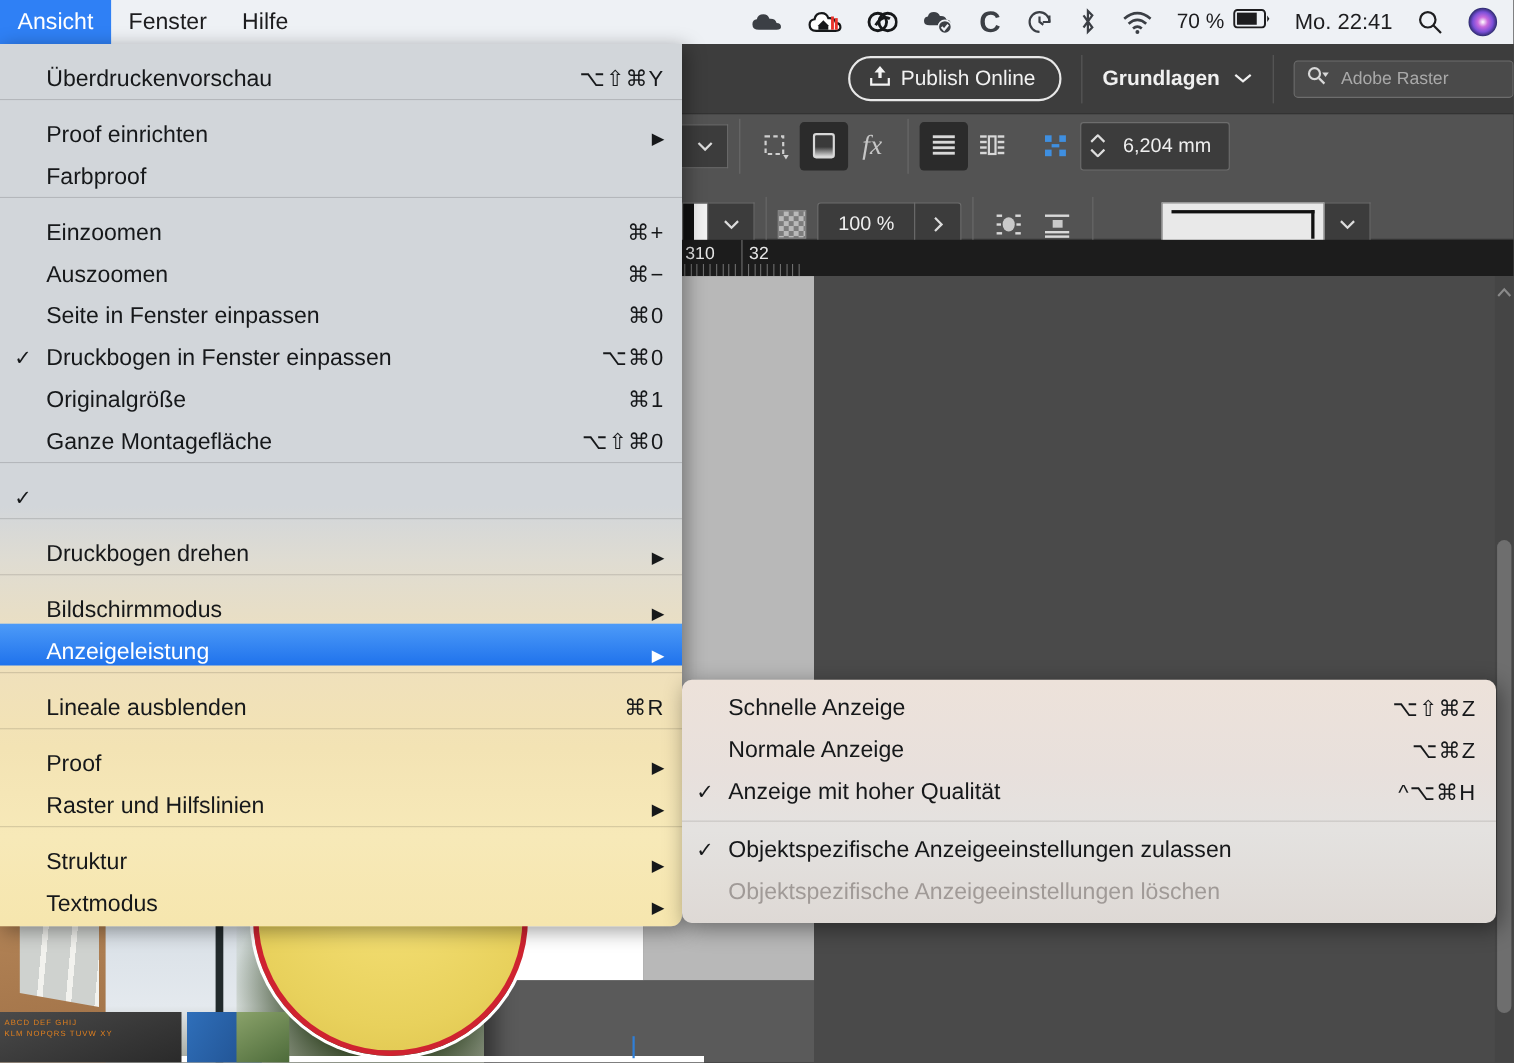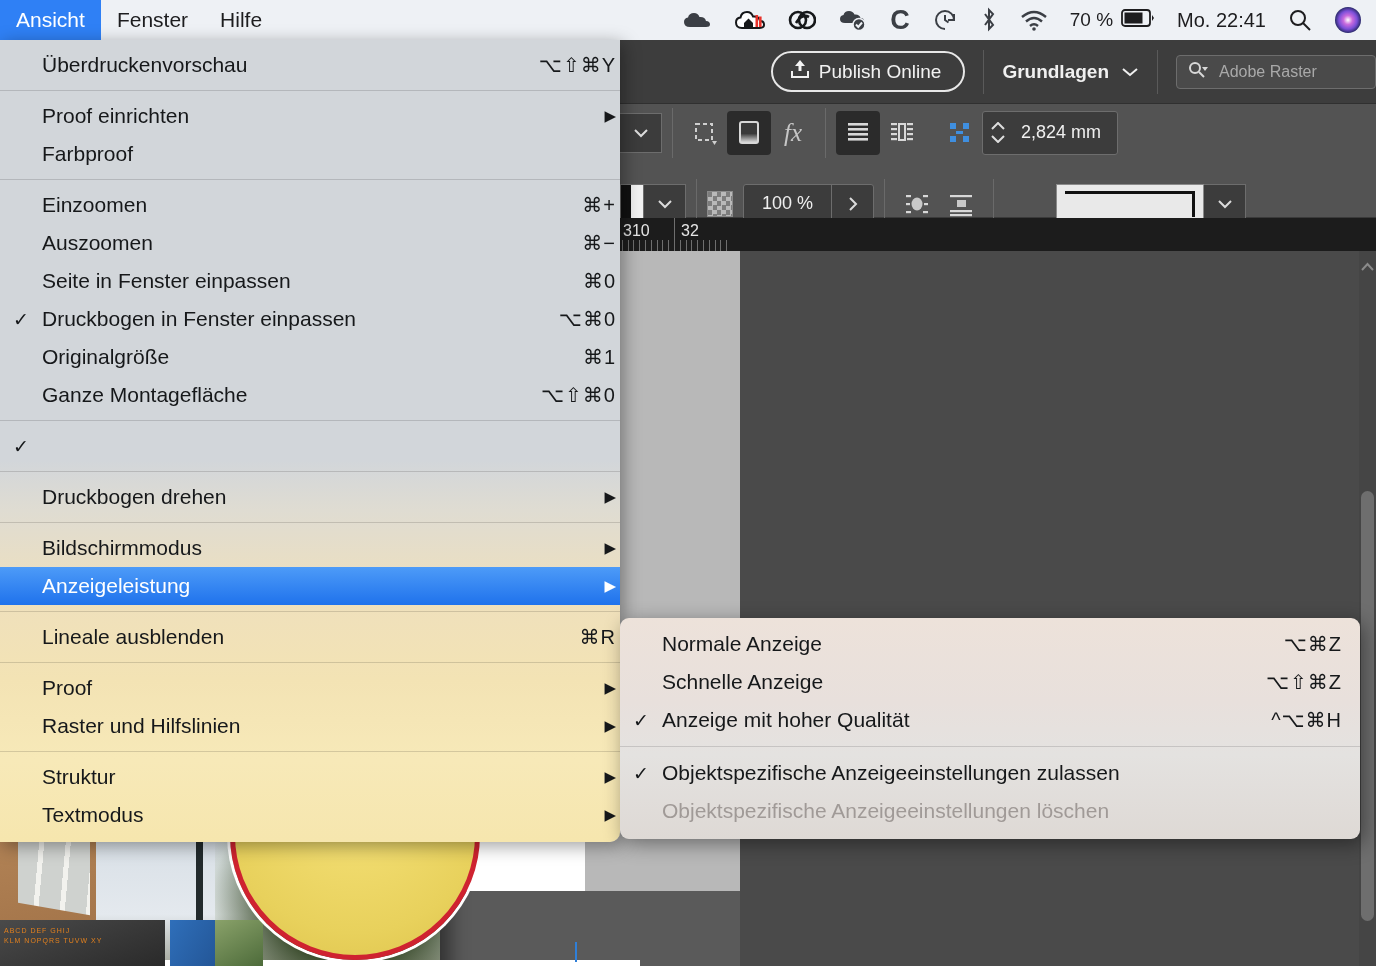--- a/index.html
+++ b/index.html
@@ -126,22 +126,22 @@
         #dfdcd2 470px,
         #efe0bc 560px,
         #f3e3b4 640px,
         #f7e9b8 720px,
         #f6e6ae 800px,
         #efdfa4 880px,
         #e9d9a0 925px);
     padding: 6px 0 8px 0;
   }
   .mi {
-    position: relative; height: 38px; display: flex; align-items: center;
-    padding: 0 4px 0 0; font-size: 21px; color: #16181a;
+    position: relative; height: 38px; display: flex; align-items: flex-end;
+    padding: 0 16px 0 0; font-size: 21px; color: #16181a;
   }
   .mi .chk { width: 42px; text-align: center; font-size: 19px; color: #16181a; flex: 0 0 42px; }
   .mi .lbl { flex: 1 1 auto; white-space: nowrap; }
   .mi .key { color: #16181a; font-size: 20px; white-space: nowrap; letter-spacing: 1px; }
   .mi .arr { color: #16181a; font-size: 15px; margin-left: 10px; }
   .mi.hl { background: linear-gradient(180deg,#4d9bf8,#1f72ec); color: #fff; }
   .mi.hl .lbl, .mi.hl .key, .mi.hl .arr, .mi.hl .chk { color: #fff; }
   .msep { height: 1px; background: rgba(0,0,0,.14); margin: 6px 0; }
 
   
@@ -270,21 +270,21 @@
         </div>
         <div class="field-dark" style="height:44px">
           <span style="width:30px;display:flex;flex-direction:column;align-items:center;justify-content:center;gap:5px;">
             <svg width="14" height="8" viewBox="0 0 14 8">
                 <path d="M1 7 L7 1 L13 7" stroke="#dedede" stroke-width="2" fill="none"></path>
               </svg>
             <svg width="14" height="8" viewBox="0 0 14 8">
                 <path d="M1 1 L7 7 L13 1" stroke="#dedede" stroke-width="2" fill="none"></path>
               </svg>
           </span>
-          <span style="padding:0 16px 0 8px;">2,824 mm</span>
+          <span style="padding:0 16px 0 8px;">6,204 mm</span>
         </div>
       </div>
 
       <div class="cb-row r2">
         <div style="width:620px"></div>
         <div style="width:24px;height:40px;background:linear-gradient(90deg,#111 0 45%,#f2f2f2 45% 100%);border:1px solid #6d6d6d;"></div>
         <div class="chev-btn">
           <svg width="16" height="10" viewBox="0 0 16 10">
               <path d="M2 2 L8 8 L14 2" stroke="#dcdcdc" stroke-width="2" fill="none"></path>
             </svg>
@@ -698,27 +698,27 @@
       <div class="mi">
         <span class="chk"></span>
         <span class="lbl">Textmodus</span>
         <span class="arr">▶</span>
       </div>
     </div>
 
   <div class="submenu" id="submenu">
       <div class="si">
         <span class="chk"></span>
+        <span class="lbl">Schnelle Anzeige</span>
+        <span class="key">⌥⇧⌘Z</span>
+      </div>
+      <div class="si">
+        <span class="chk"></span>
         <span class="lbl">Normale Anzeige</span>
         <span class="key">⌥⌘Z</span>
-      </div>
-      <div class="si">
-        <span class="chk"></span>
-        <span class="lbl">Schnelle Anzeige</span>
-        <span class="key">⌥⇧⌘Z</span>
       </div>
       <div class="si">
         <span class="chk">✓</span>
         <span class="lbl">Anzeige mit hoher Qualität</span>
         <span class="key">^⌥⌘H</span>
       </div>
       <div class="ssep"></div>
       <div class="si">
         <span class="chk">✓</span>
         <span class="lbl">Objektspezifische Anzeigeeinstellungen zulassen</span>

